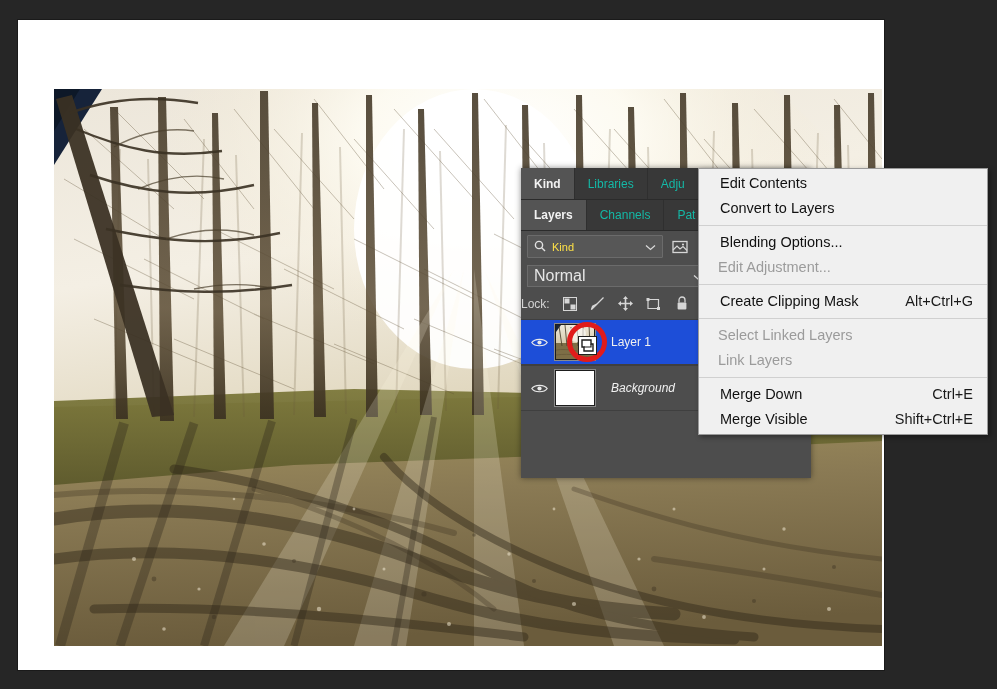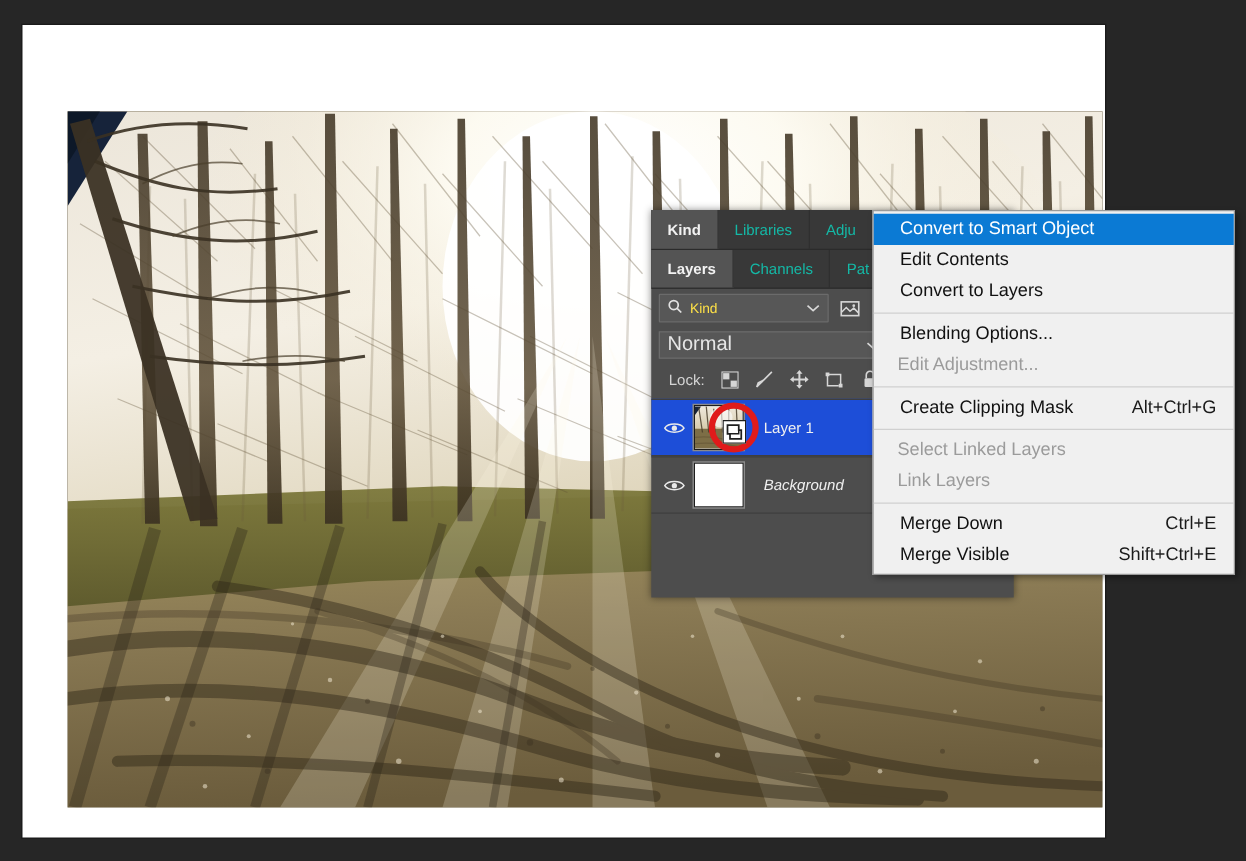--- a/index.html
+++ b/index.html
@@ -134,21 +134,21 @@
     color: #e6e6e6;
     font-size: 16px;
   }
   .blend-select .lbl { flex: 1; }
 
   
   .lock-row {
     display: flex;
     align-items: center;
     height: 27px;
-    padding: 0 14px;
+    padding: 0 0;
     gap: 8px;
     color: #d2d2d2;
   }
   .lock-label { font-size: 12px; color: #d4d4d4; margin-right: 2px; }
 
   
   .layer-list { margin-top: 2px; }
   .layer-row {
     position: relative;
     display: flex;
@@ -603,24 +603,20 @@
           </svg>
         </span>
 
         <span class="layer-name italic">Background</span>
       </div>
     </div>
   </div>
 
   <div class="ctx-menu">
 
-    <div class="mi highlight">
-      <span class="mlabel">Convert to Smart Object</span>
-      <span class="mshort"></span>
-    </div>
 
     <div class="mi">
       <span class="mlabel">Edit Contents</span>
       <span class="mshort"></span>
     </div>
 
     <div class="mi">
       <span class="mlabel">Convert to Layers</span>
       <span class="mshort"></span>
     </div>

